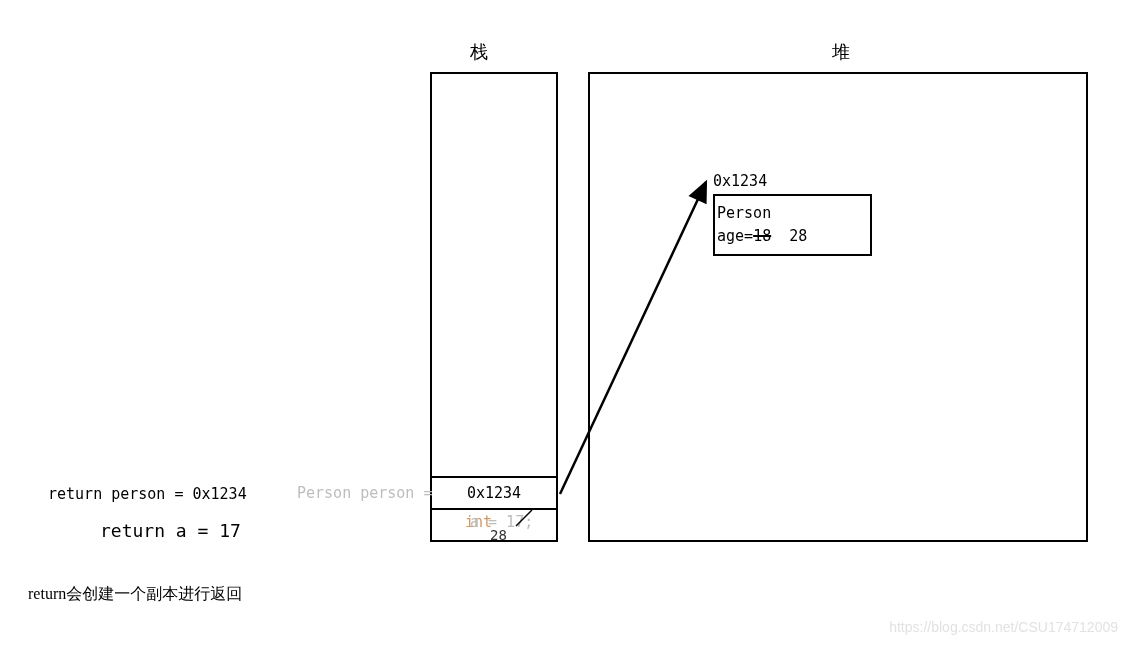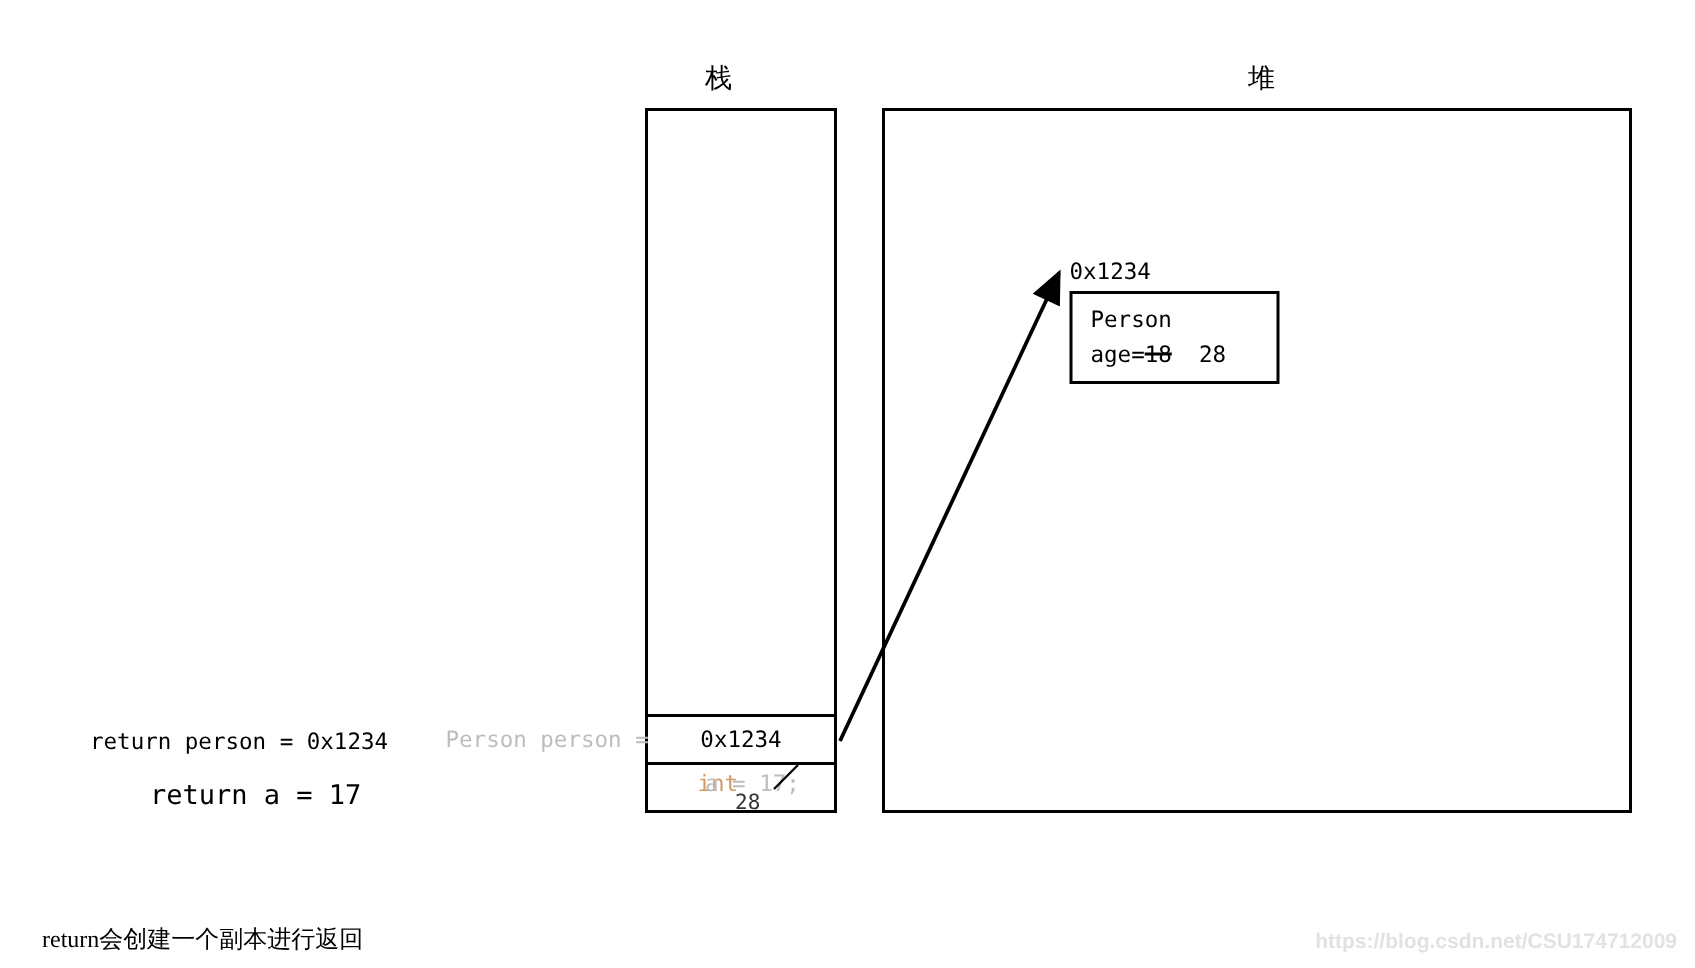--- a/index.html
+++ b/index.html
@@ -61,47 +61,47 @@
     top: 72px;
     width: 500px;
     height: 470px;
     border: 2px solid #000;
   }
   
   .person-box {
     position: absolute;
     left: 713px;
     top: 194px;
-    width: 140px;
+    width: 159px;
     height: 62px;
     border: 2px solid #000;
-    padding: 6px 12px;
+    padding: 6px 2px;
     font-family: monospace;
     font-size: 15px;
     line-height: 1.5;
   }
   .person-addr {
     position: absolute;
     left: 713px;
     top: 172px;
     font-family: monospace;
     font-size: 15px;
   }
 
   
   .strike {
     text-decoration: line-through;
     text-decoration-thickness: 1.5px;
     text-align: center;
   }
 
   
-  .ret1 { left: 60px; top: 485px; font-family: monospace; font-size: 15px; }
+  .ret1 { left: 48px; top: 485px; font-family: monospace; font-size: 15px; }
   .ret2 { left: 100px; top: 520px; font-family: monospace; font-size: 18px; }
-  .note { left: 28px; top: 616px; font-size: 16px; }
+  .note { left: 28px; top: 584px; font-size: 16px; }
 
   
   .decl1 {
     position: absolute;
     left: 285px; top: 484px;
     font-family: monospace; font-size: 15px;
     color: #bdbdbd;
     margin-left: 12px;
   }
   .decl2-int {
@@ -130,21 +130,20 @@
     width: 20px; height: 24px;
     pointer-events: none;
   }
   
   .watermark {
     position: absolute;
     right: 12px; bottom: 10px;
     color: #e2e2e2;
     font-size: 14px;
     font-family: Arial, sans-serif;
-    font-weight: bold;
   }
   
   .arrow-svg {
     position: absolute;
     left: 0; top: 0;
     width: 1130px; height: 645px;
     pointer-events: none;
   }
 </style>
 </head>

